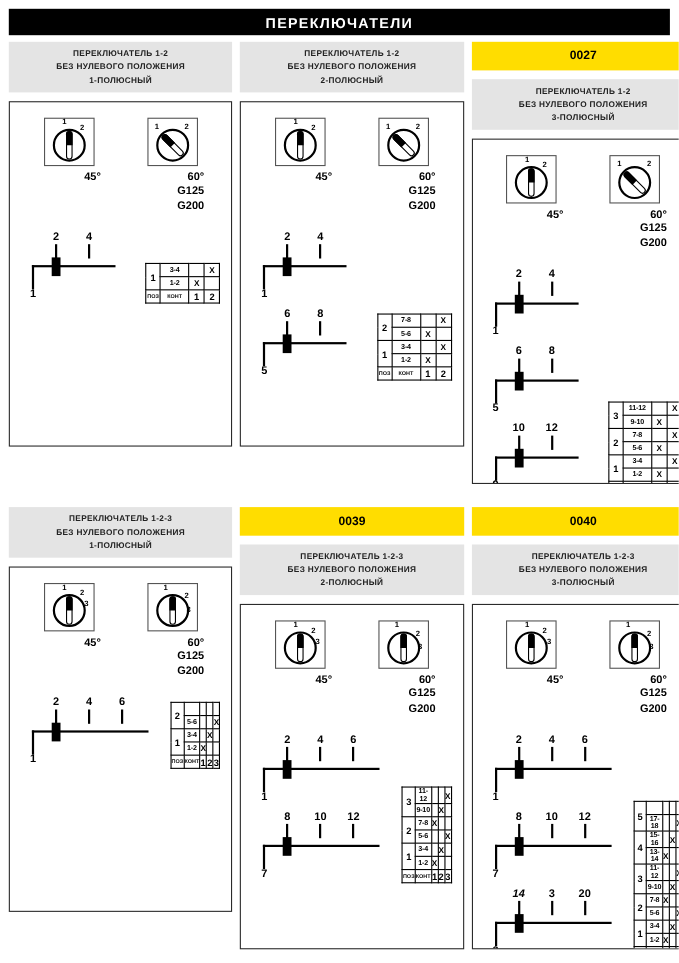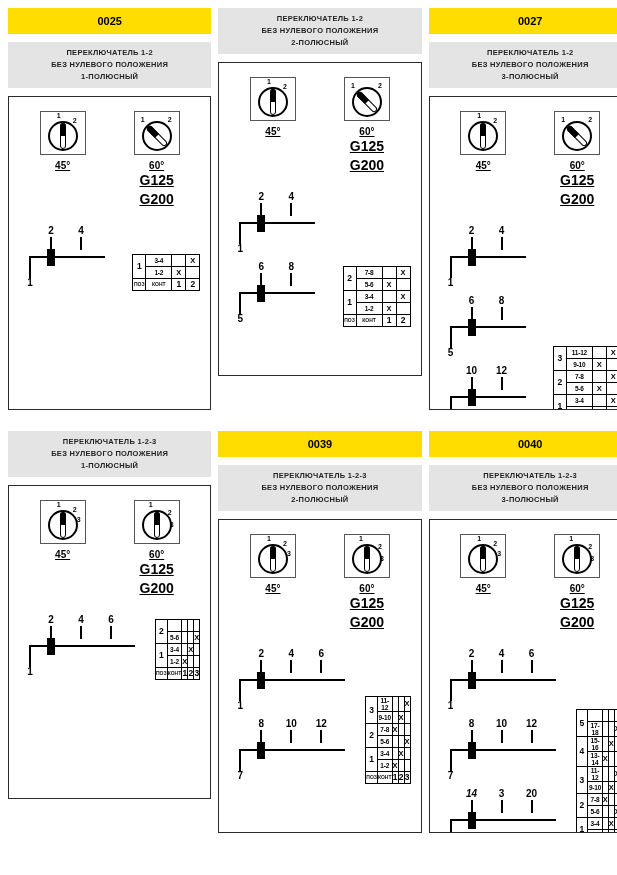--- a/index.html
+++ b/index.html
@@ -10,29 +10,29 @@
   .grid { display:grid; grid-template-columns:repeat(3,1fr); column-gap:7px; row-gap:21px; }
   .card { display:flex; flex-direction:column; }
   .code-bar { height:26px; background:var(--c-yellow,#FFDD00); display:flex; align-items:center; justify-content:center;
               font-size:11px; font-weight:bold; margin-bottom:8px; }
   .desc-box { height:46px; background:var(--c-gray,#E4E4E4); display:flex; flex-direction:column; align-items:center; justify-content:center;
               font-size:7.5px; font-weight:600; letter-spacing:0.3px; line-height:1.6; text-align:center; color:#222; margin-bottom:8px; }
   .content-box { border:1px solid #2b2b2b; background:#fff; height:314px; overflow:hidden; }
 
   
   .knob-row { display:flex; justify-content:center; gap:36px; padding-top:14px; }
-  .knob-block { width:58px; text-align:center;text-decoration:underline; }
+  .knob-block { width:58px; text-align:right; }
   .knob-box { position:relative; width:46px; height:44px; border:1px solid #555; margin:0 auto; background:#fff; }
   .knob-circle { position:absolute; left:7px; top:9px; width:30px; height:30px; border:2px solid #000; border-radius:50%; }
   .knob-rot { position:absolute; left:7px; top:9px; width:30px; height:30px; }
   .knob-bar { position:absolute; left:12px; top:2px; width:6px; height:26px; border:1px solid #000; border-radius:3px; background:#fff; }
   .knob-grip { position:absolute; left:12px; top:2px; width:6px; height:13px; background:#000; border-radius:3px 3px 0 0; }
   .knob-poslbl { position:absolute; font-size:7px; font-weight:bold; }
   .knob-label { font-size:10px; font-weight:bold; margin-top:5px; }
-  .knob-sub { font-size:14px; font-weight:bold; line-height:1.35; }
+  .knob-sub { font-size:10px; font-weight:bold; line-height:1.35; }
 
   
   .diagram-row { display:flex; justify-content:space-between; align-items:flex-end; padding:0 10px 0 12px; margin-top:16px; }
   .poles-col { display:flex; flex-direction:column; gap:4px; }
   .pole { position:relative; height:66px; }
   .t-num { position:absolute; top:0; width:16px; text-align:center; font-size:10px; font-weight:bold; }
   .t-tick { position:absolute; top:12px; width:2px; height:13px; background:#000; }
   .h-line { position:absolute; top:31px; height:2px; background:#000; }
   .v-line { position:absolute; left:8px; top:31px; width:2px; height:22px; background:#000; }
   .c-bar  { position:absolute; top:24px; width:8px; height:17px; background:#000; }
@@ -44,23 +44,23 @@
   td.g { width:13px; font-size:8.5px; font-weight:bold; }
   td.c { width:26px; font-size:6.5px; font-weight:600; letter-spacing:-0.2px; }
   td.m { width:14px; font-size:7.5px; font-weight:bold; }
   td.fl { font-size:5px; font-weight:bold; color:#111; }
   td.fp { font-size:8.5px; font-weight:bold; }
 </style>
 </head>
 <body>
 
 <div class="page">
+  <div class="title-bar">ПЕРЕКЛЮЧАТЕЛИ</div>
   <div class="grid">
   <div class="card">
-    <div class="code-bar">0025</div>
     <div class="desc-box">
           <div>ПЕРЕКЛЮЧАТЕЛЬ 1-2</div>
           <div>БЕЗ НУЛЕВОГО ПОЛОЖЕНИЯ</div>
           <div>1-ПОЛЮСНЫЙ</div>
         </div>
     <div class="content-box">
       <div class="knob-row">
             <div class="knob-block">
               <div class="knob-box">
                 <span class="knob-poslbl" style="left: 16px; top: 0px;">1</span>

